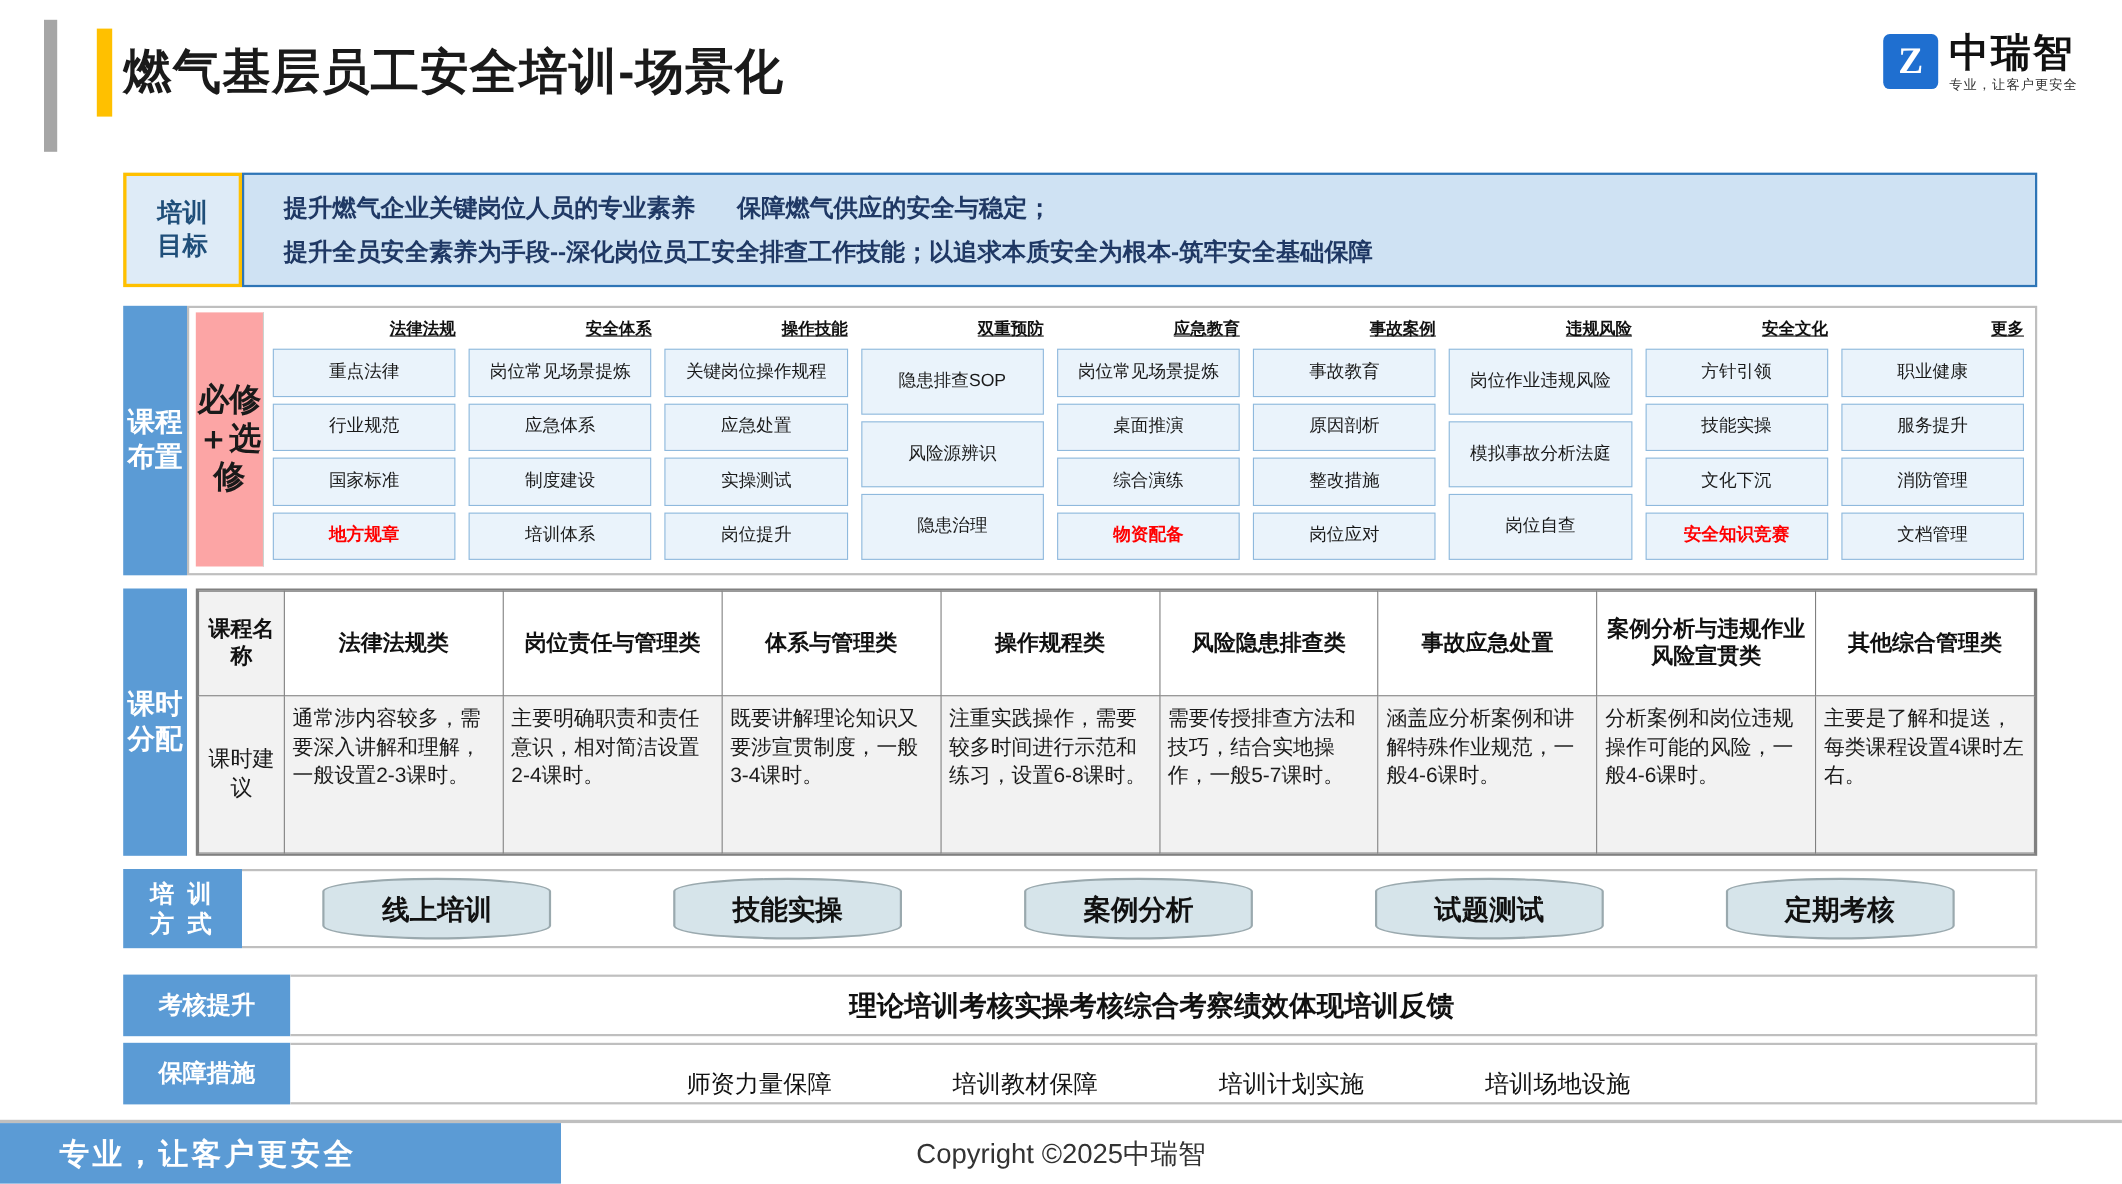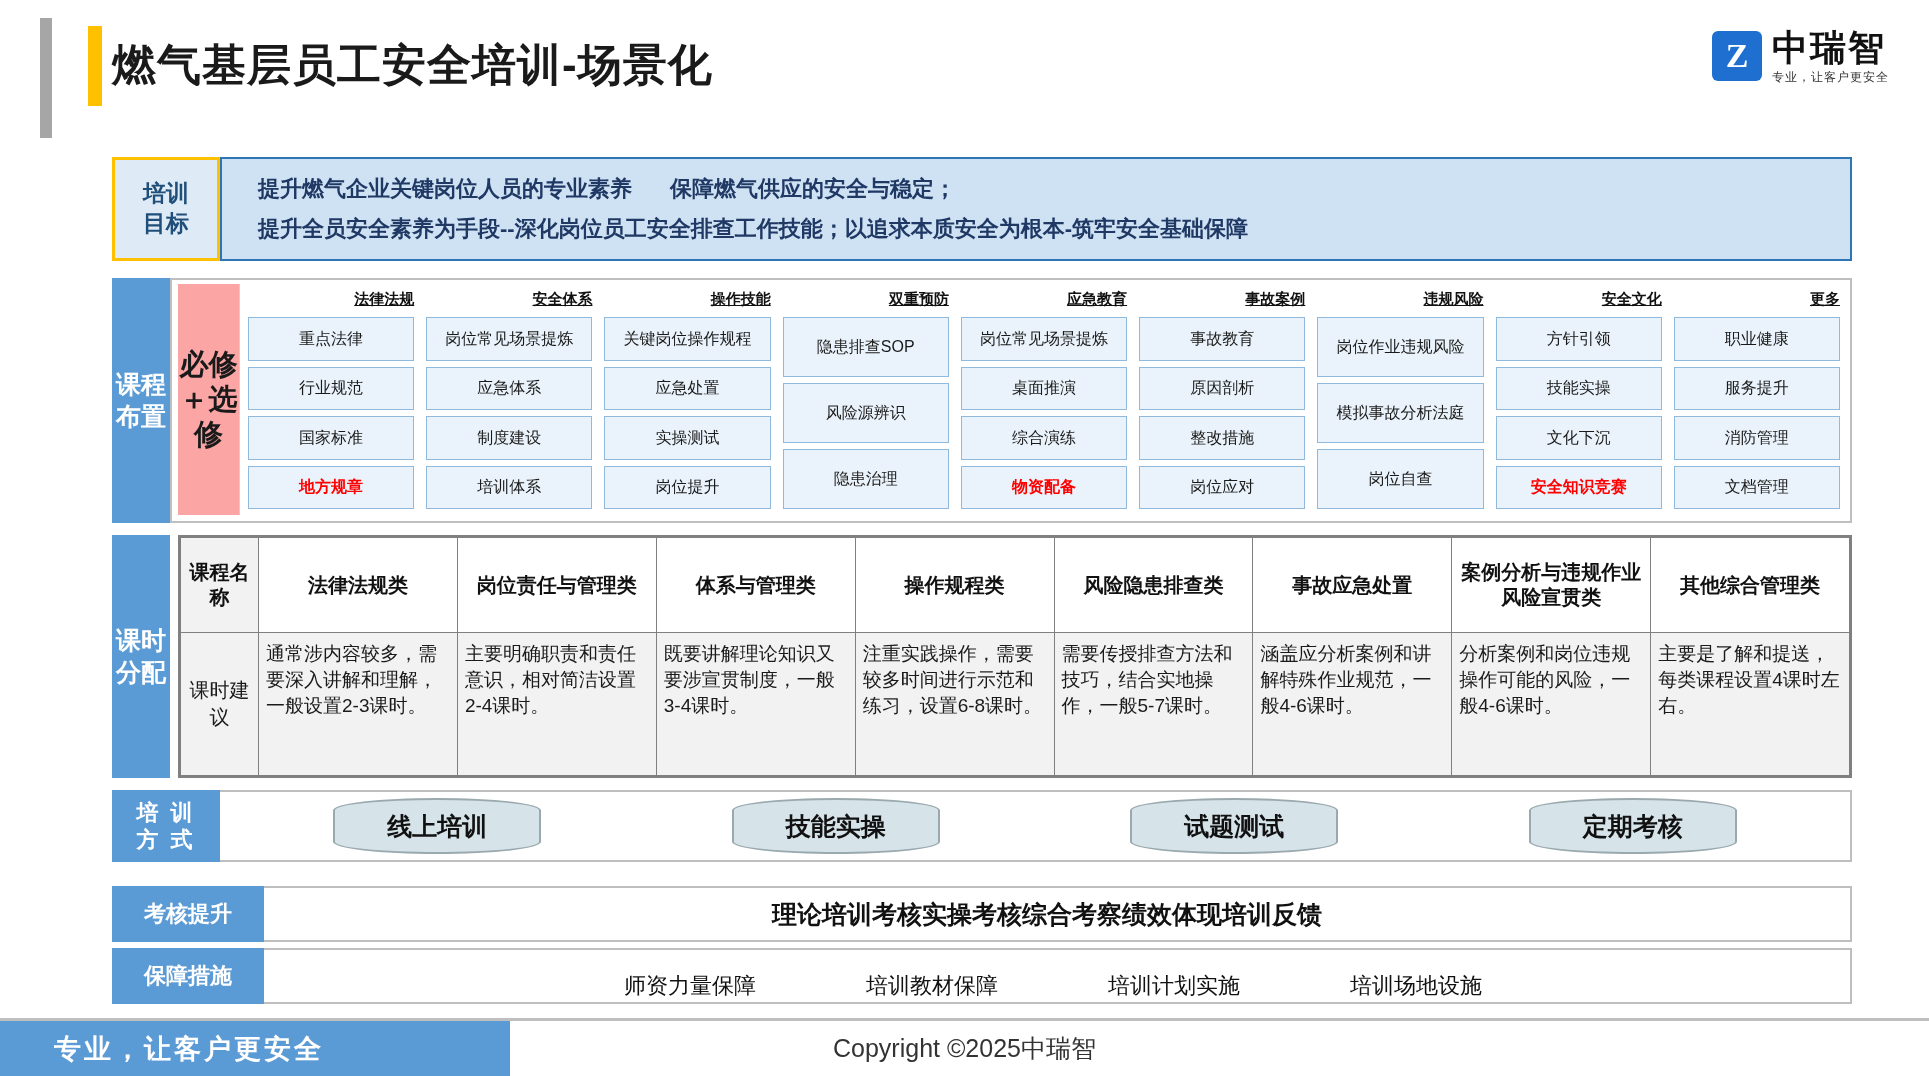--- a/index.html
+++ b/index.html
@@ -567,20 +567,21 @@
   <div class="methods-row">
     <div class="methods-label">
       <div>
         <div>培 训</div>
         <div>方 式</div>
       </div>
     </div>
     <div class="methods-body">
       <div class="cylinder">线上培训</div>
       <div class="cylinder">技能实操</div>
+      <div class="cylinder">案例分析</div>
       <div class="cylinder">试题测试</div>
       <div class="cylinder">定期考核</div>
     </div>
   </div>
 
   <div class="assess-row">
     <div class="assess-label">考核提升</div>
     <div class="assess-body">
       <div class="assess-item">理论培训考核</div>
       <div class="assess-item">实操考核</div>

